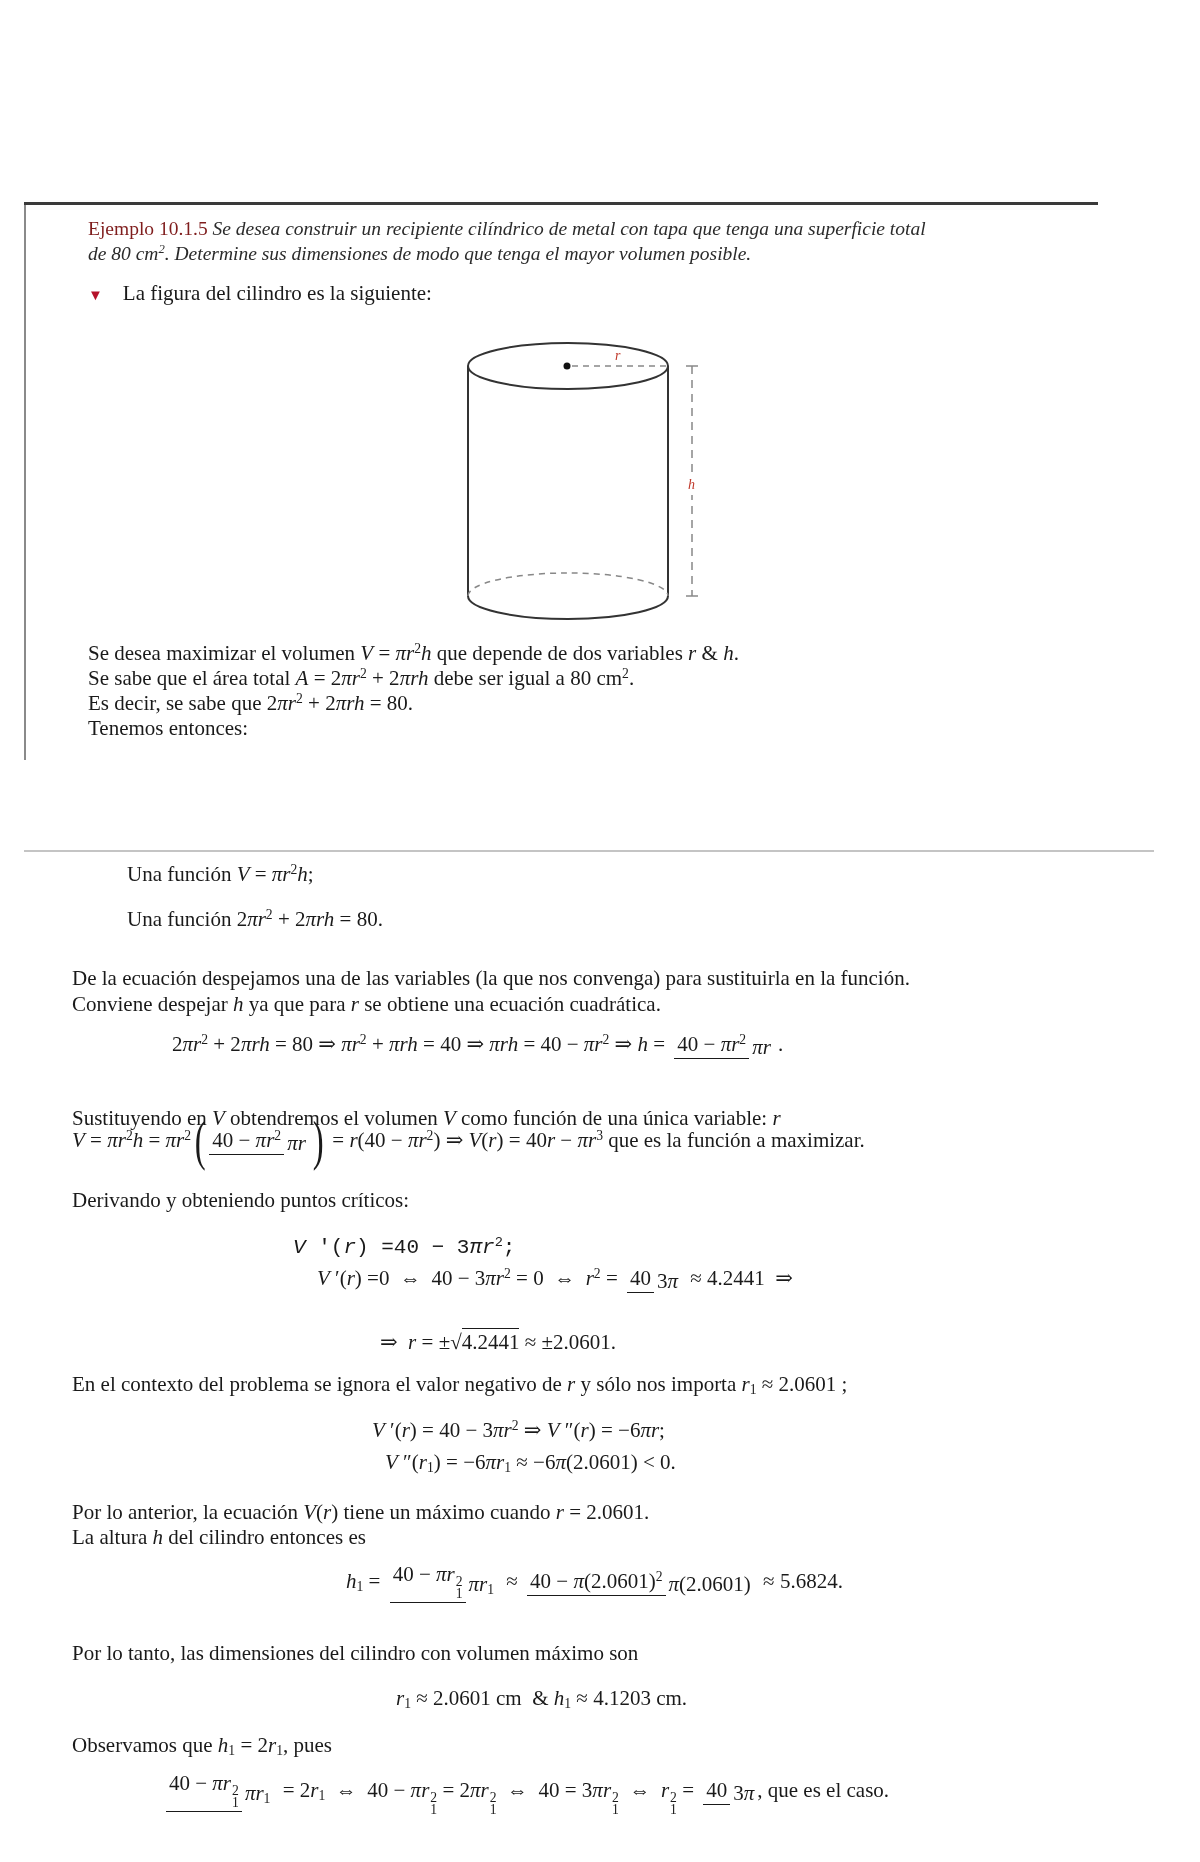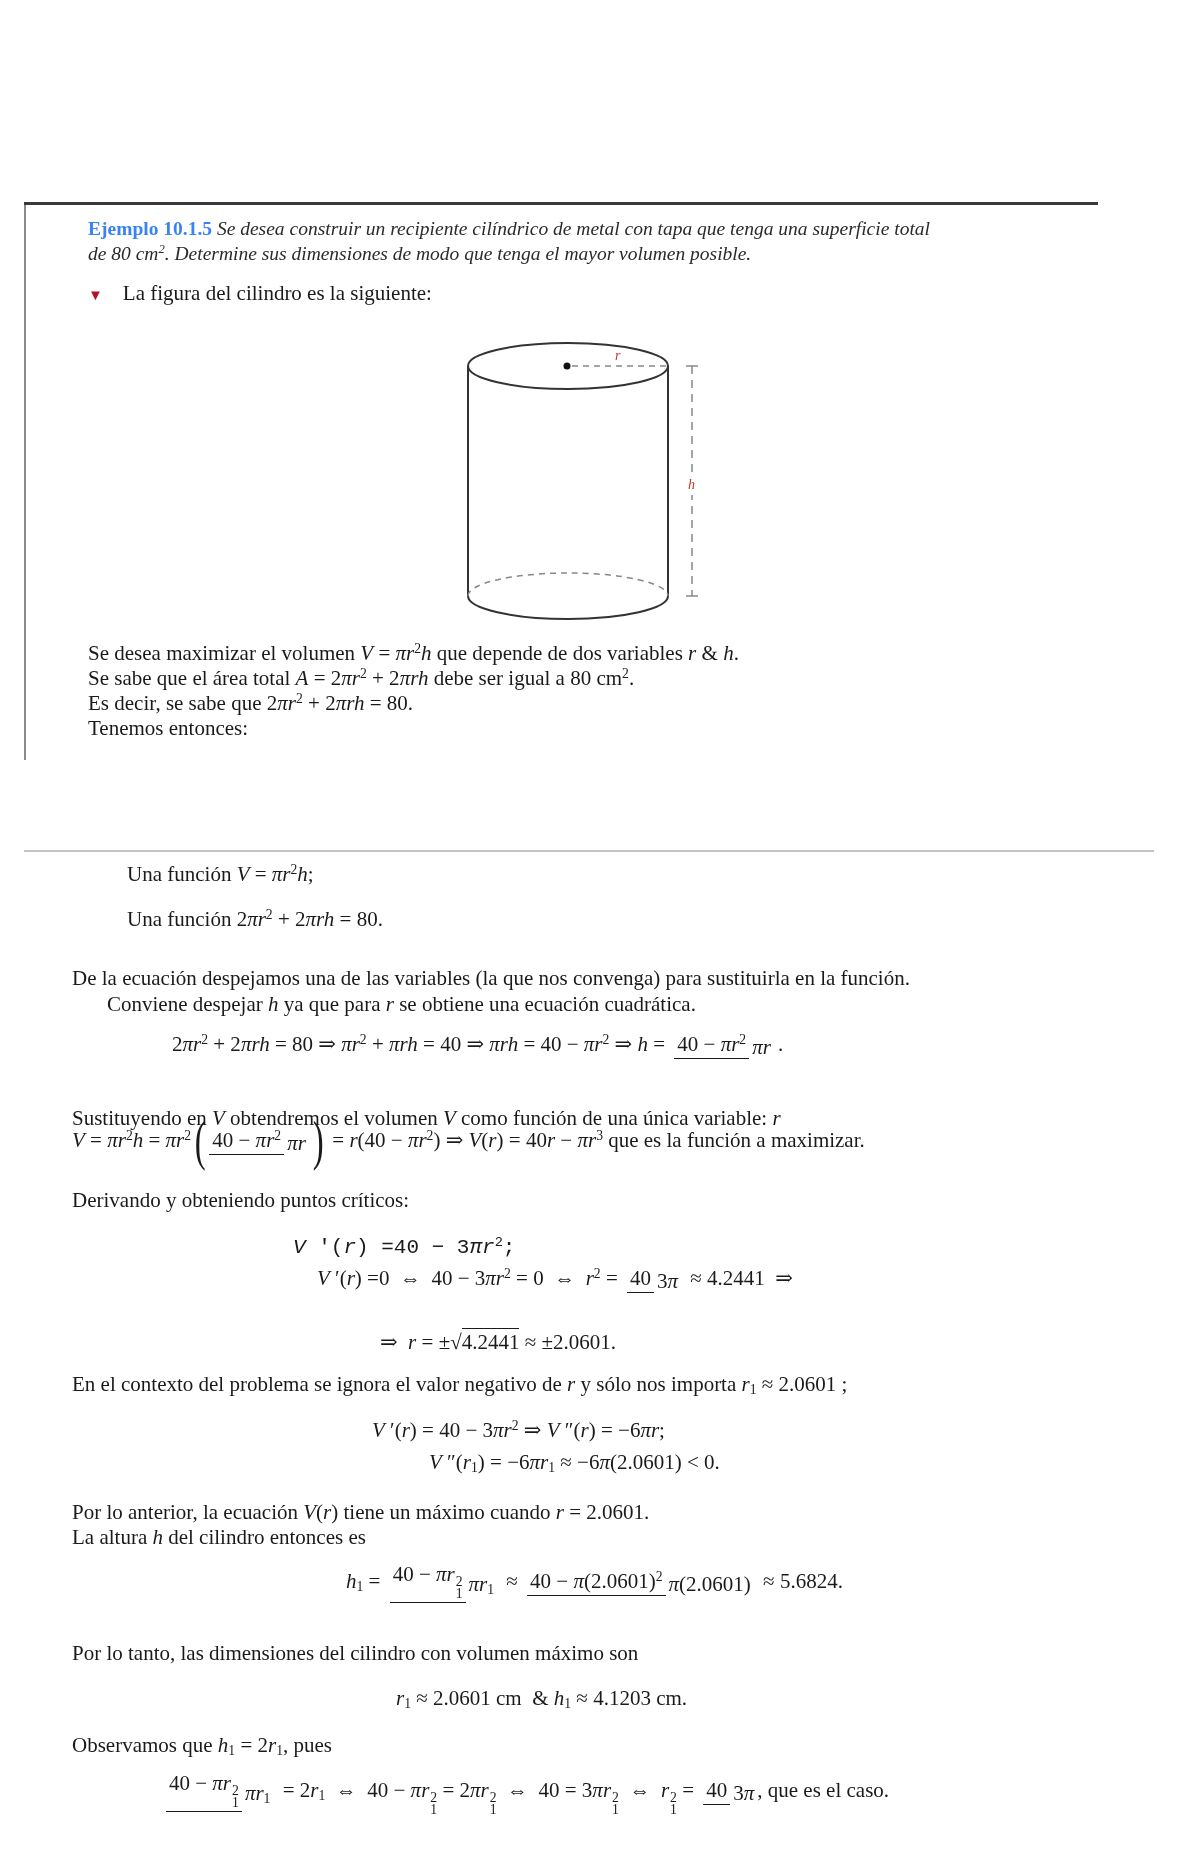--- a/index.html
+++ b/index.html
@@ -15,21 +15,21 @@
   .frac .den { padding:3px 3px 0; line-height:1.1; }
   .paren { font-size:2.6em; font-weight:200; line-height:0; vertical-align:-0.22em; transform:scaleX(0.6); display:inline-block; }
   .sqrt { display:inline-block; border-top:1.5px solid #1a1a1a; padding-top:1px; }
 
   #top-rule { left:24px; top:202px; width:1074px; height:3px; background:#3a3a3a; }
   #left-rule { left:24px; top:205px; width:1.5px; height:555px; background:#8a8a8a; }
   #mid-rule { left:24px; top:850px; width:1130px; height:2px; background:#c4c4c4; }
 
   .p { font-size:21px; line-height:25px; white-space:nowrap; }
   #ejemplo { left:88px; top:216px; font-size:19.5px; line-height:25px; font-style:italic; color:#2b2b2b; }
-  #ejemplo .lab { color:#3b82f6; font-style:normal; font-weight:bold; }
+  #ejemplo .lab { color:#7f1d1d; font-style:normal; font-weight:normal; }
   #bullet { left:88px; top:281px; }
   #bullet .tri { color:#b5122a; font-size:15px; margin-right:20px; font-style:normal; }
 
   #fig { left:440px; top:340px; }
 
   .eqline { font-size:21px; white-space:nowrap; }
 </style>
 </head>
 <body>
 
@@ -76,21 +76,21 @@
 <div class="abs p" style="left:88px; top:716px;">Tenemos entonces:</div>
 
 <div class="abs p" style="left:127px; top:862px;">
   <span>Una función </span><i>V</i> = <i>πr</i><sup>2</sup><i>h</i>;
 </div>
 <div class="abs p" style="left:127px; top:907px;">
   <span>Una función </span>2<i>πr</i><sup>2</sup> + 2<i>πrh</i> = 80.
 </div>
 
 <div class="abs p" style="left:72px; top:966px;">De la ecuación despejamos una de las variables (la que nos convenga) para sustituirla en la función.</div>
-<div class="abs p" style="left:72px; top:992px;margin-left:35px;">
+<div class="abs p" style="left:72px; top:992px;">
   <span>Conviene despejar </span><i>h</i><span> ya que para </span><i>r</i><span> se obtiene una ecuación cuadrática.</span>
 </div>
 
 <div class="abs eqline" style="left:172px; top:1032px;">
   2<i>πr</i><sup>2</sup> + 2<i>πrh</i> = 80 ⇒ <i>πr</i><sup>2</sup> + <i>πrh</i> = 40 ⇒ <i>πrh</i> = 40 − <i>πr</i><sup>2</sup> ⇒ <i>h</i> =
   <span class="frac">
       <span class="num">40 − <i>πr</i><sup>2</sup></span>
       <span class="den"><i>πr</i></span>
     </span>.
 </div>
@@ -120,21 +120,21 @@
   ⇒ &nbsp;<i>r</i> = ±√<span class="sqrt">4.2441</span> ≈ ±<span>2.0601</span>.
 </div>
 
 <div class="abs p" style="left:72px; top:1372px;">
   <span>En el contexto del problema se ignora el valor negativo de </span><i>r</i><span> y sólo nos importa </span><i>r</i><sub>1</sub><span> ≈ 2.0601 ;</span>
 </div>
 
 <div class="abs eqline" style="left:372px; top:1418px;">
   <i>V</i> ′(<i>r</i>) = 40 − 3<i>πr</i><sup>2</sup> ⇒ <i>V</i> ″(<i>r</i>) = −6<i>πr</i>;
 </div>
-<div class="abs eqline" style="left:385px; top:1450px;margin-left:44px;">
+<div class="abs eqline" style="left:385px; top:1450px;">
   <i>V</i> ″(<i>r</i><sub>1</sub>) = −6<i>πr</i><sub>1</sub> ≈ −6<i>π</i>(2.0601) &lt; 0.
 </div>
 
 <div class="abs p" style="left:72px; top:1500px;">
   <span>Por lo anterior, la ecuación </span><i>V</i>(<i>r</i>)<span> tiene un máximo cuando </span><i>r</i><span> = 2.0601.</span>
 </div>
 <div class="abs p" style="left:72px; top:1525px;">
   <span>La altura </span><i>h</i><span> del cilindro entonces es</span>
 </div>
 

